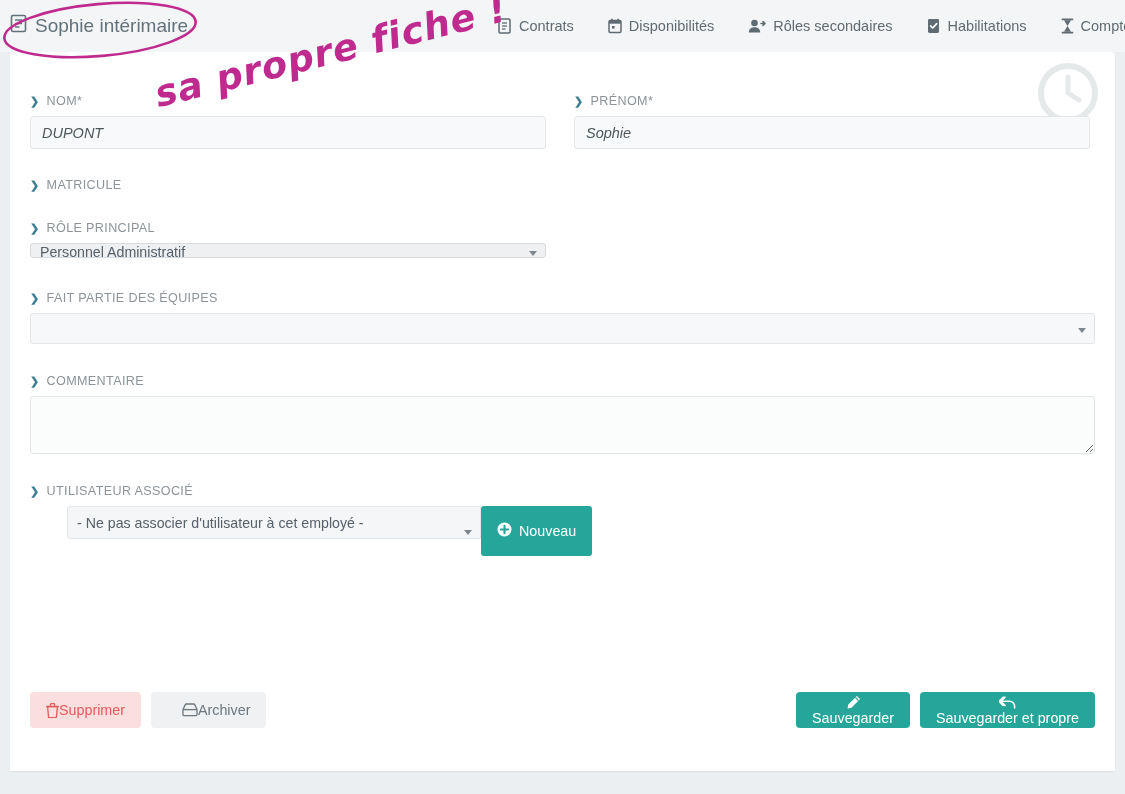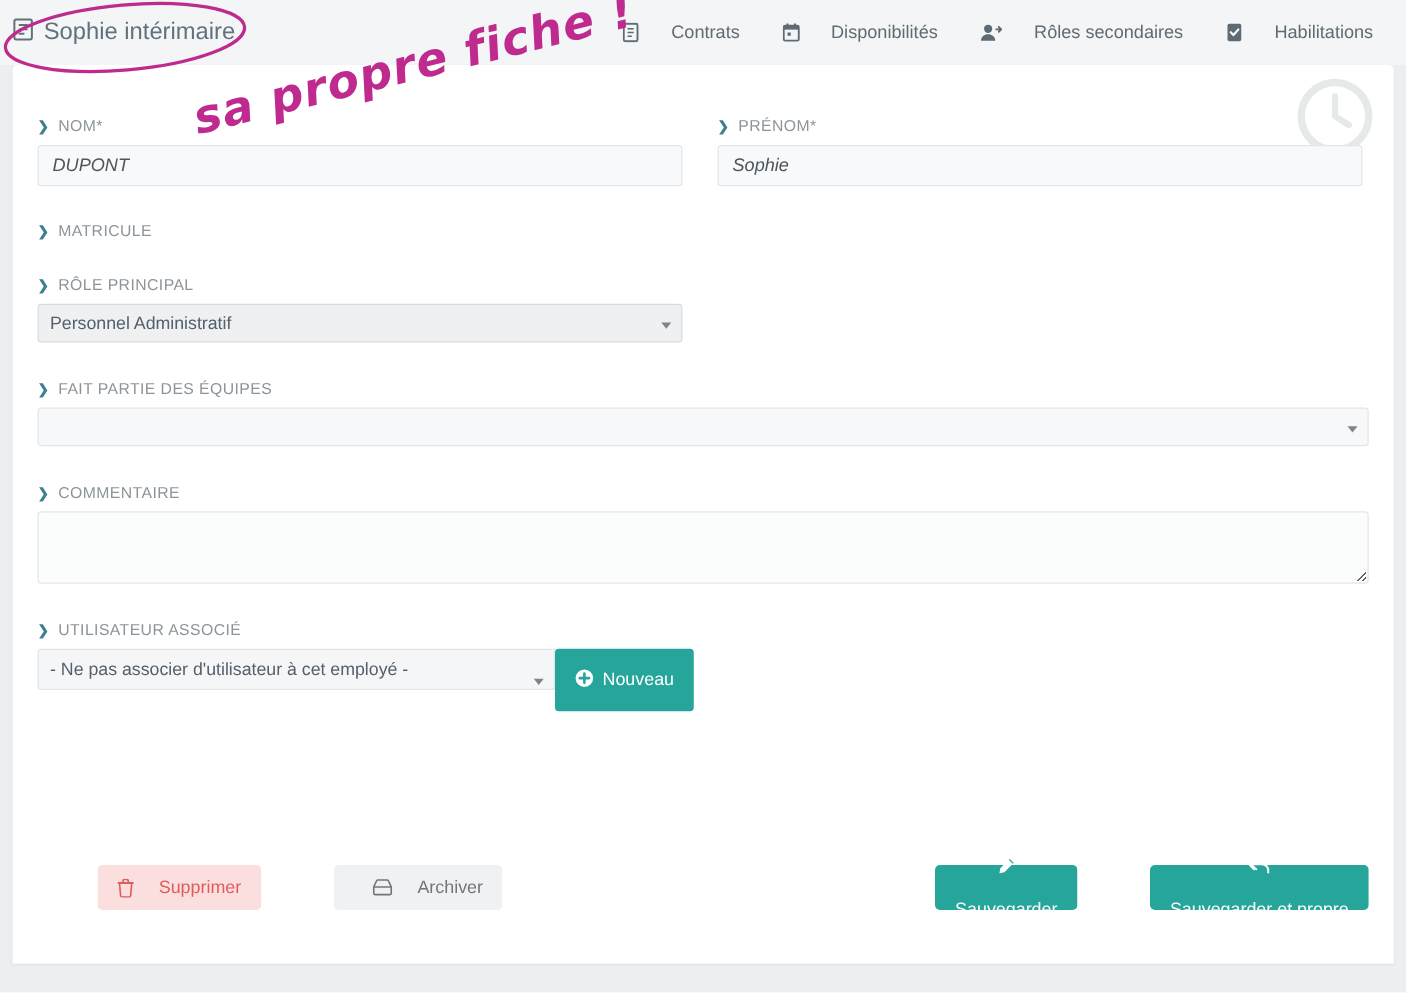--- a/index.html
+++ b/index.html
@@ -42,21 +42,21 @@
     left: 498px;
     top: 0;
     height: 52px;
     display: flex;
     align-items: center;
     gap: 34px;
   }
   .navitem {
     display: flex;
     align-items: center;
-    gap: 25px;
+    gap: 7px;
     color: #5f6b73;
     font-size: 14.5px;
     white-space: nowrap;
     cursor: pointer;
   }
   .navitem svg { display: block; flex: none; }
 
   
   .card {
     position: absolute;
@@ -108,21 +108,21 @@
     border-radius: 3px;
     padding: 0 11px;
     color: #4c565c;
     font-size: 14.5px;
     font-family: "Liberation Sans", sans-serif;
     outline: none;
     font-style: italic;
   }
   .sel {
     width: 100%;
-    height: 31px;
+    height: 15px;
     background: #eff0f1;
     border: 1px solid #d8dcdf;
     border-radius: 3px;
     padding: 0 22px 0 9px;
     color: #55606b;
     font-size: 14.2px;
     font-family: "Liberation Sans", sans-serif;
     appearance: none;
     -webkit-appearance: none;
     outline: none;
@@ -163,30 +163,29 @@
   }
 
   .row2 { display: flex; gap: 28px; }
   .col { width: 516px; }
 
   
   .btn {
     display: inline-flex;
     align-items: center;
     justify-content: center;
-    gap: 20px;
+    gap: 0;
     height: 36px;
     padding: 0 15px;
     border-radius: 4px;
     border: 1px solid transparent;
     font-size: 14.3px;
     font-family: "Liberation Sans", sans-serif;
     cursor: pointer;
     white-space: nowrap;
-    margin-left: 48px;
   }
   .btn svg { display: block; flex: none; }
   .btn-teal { background: #26a69a; color: #ffffff; flex-direction: column; }
   .btn-danger { background: #fbdede; color: #e05c5c; }
   .btn-light { background: #eff1f2; color: #6d777d; padding-left: 30px; }
   .btn-new {
     background: #26a69a;
     color: #fff;
     height: 50px;
     border-radius: 3px;
@@ -373,21 +372,21 @@
         <span>COMMENTAIRE</span>
       </div>
       <textarea class="ta" style=""></textarea>
     </div>
 
     <div style="margin-top:30px;">
       <div class="fieldlabel">
         <span class="chev">❯</span>
         <span>UTILISATEUR ASSOCIÉ</span>
       </div>
-      <div style="display:flex;align-items:stretch;">
+      <div style="display:flex;align-items:stretch;margin-left:37px;">
         <span class="selwrap" style="width:414px;display:inline-block;">
           <select class="sel" style="height:33px;background:#f5f6f7;border-color:#e2e6e9;border-radius:3px 0 0 3px;">
             <option>- Ne pas associer d'utilisateur à cet employé -</option>
           </select>
         </span>
         <button class="btn-new">
           <span>
             <svg width="15" height="15" viewBox="0 0 15 15">
               <circle cx="7.5" cy="7.5" r="7" fill="#ffffff"></circle>
               <path d="M7.5 3.8v7.4M3.8 7.5h7.4" stroke="#26a69a" stroke-width="2.1" stroke-linecap="round"></path>

